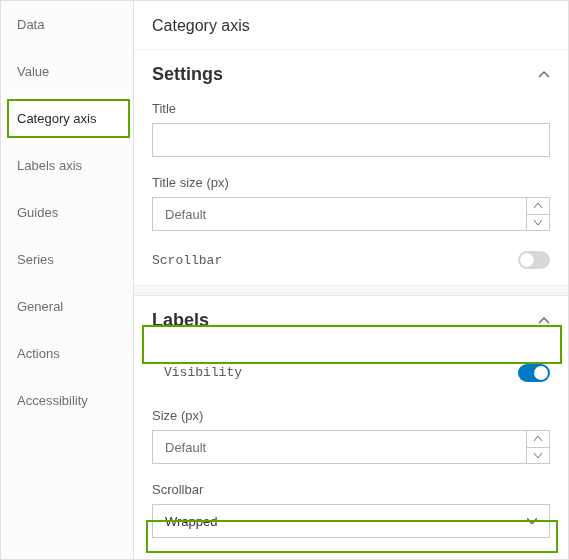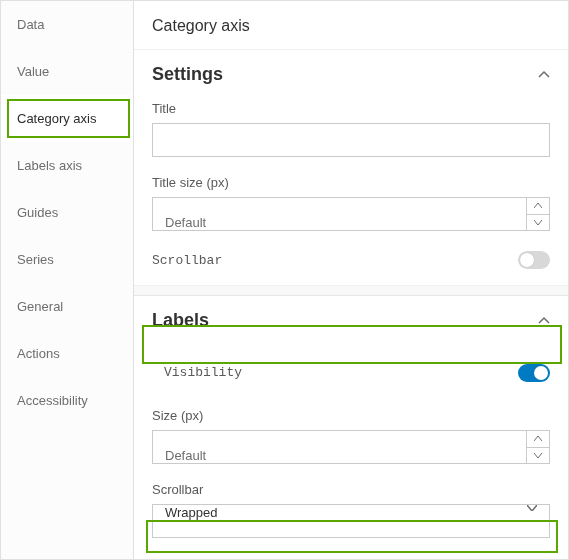--- a/index.html
+++ b/index.html
@@ -102,21 +102,21 @@
   .num-input {
     flex: 1;
     height: 34px;
     border: 1px solid #cacaca;
     border-right: none;
     padding: 0 12px;
     font-size: 13px;
     color: #6e6e6e;
     background: #fff;
     display: flex;
-    align-items: flex-end;
+    align-items: center;
   }
   .spin {
     width: 24px;
     height: 34px;
     border: 1px solid #cacaca;
     display: flex;
     flex-direction: column;
     background: #fff;
   }
   .spin div {
@@ -141,21 +141,21 @@
   }
   .toggle .knob {
     width: 14px; height: 14px; border-radius: 50%;
     background: #fff; position: absolute; top: 2px; left: 2px;
     box-shadow: 0 0 1px rgba(0,0,0,0.2);
   }
   .toggle.on { background: #007ac2; }
   .toggle.on .knob { left: 16px; }
   .select {
     width: 100%; height: 34px; border: 1px solid #cacaca;
-    display: flex; justify-content: space-between;
+    display: flex; align-items: center; justify-content: space-between;
     padding: 0 12px; font-size: 13px; color: #323232; background: #fff;
     cursor: pointer;
   }
   .gap { height: 10px; background: #f8f8f8; border-top: 1px solid #f0f0f0; }
   .wrap-rel { position: relative; width: 487px; height: 560px; }
 </style>
 </head>
 <body>
 
 <div class="wrap-rel">

